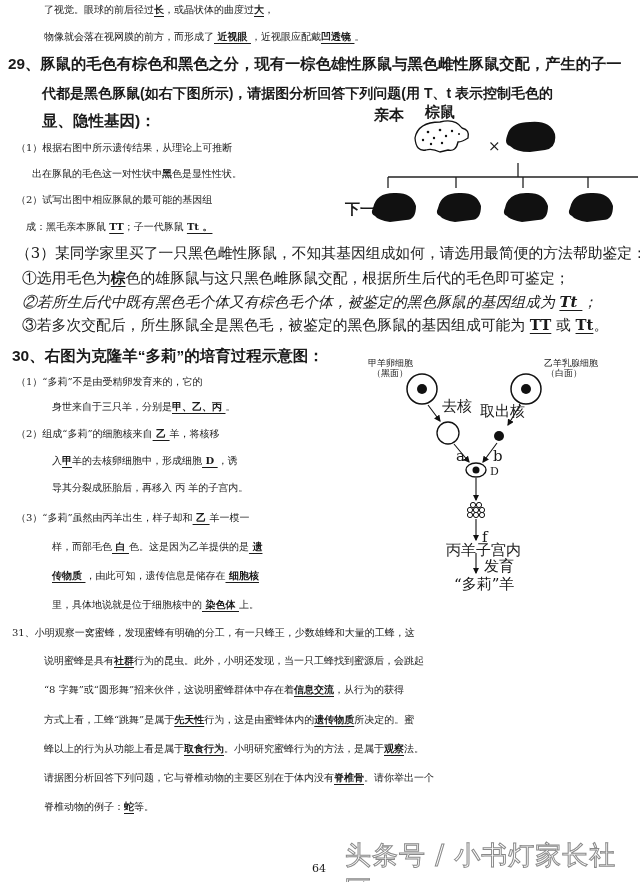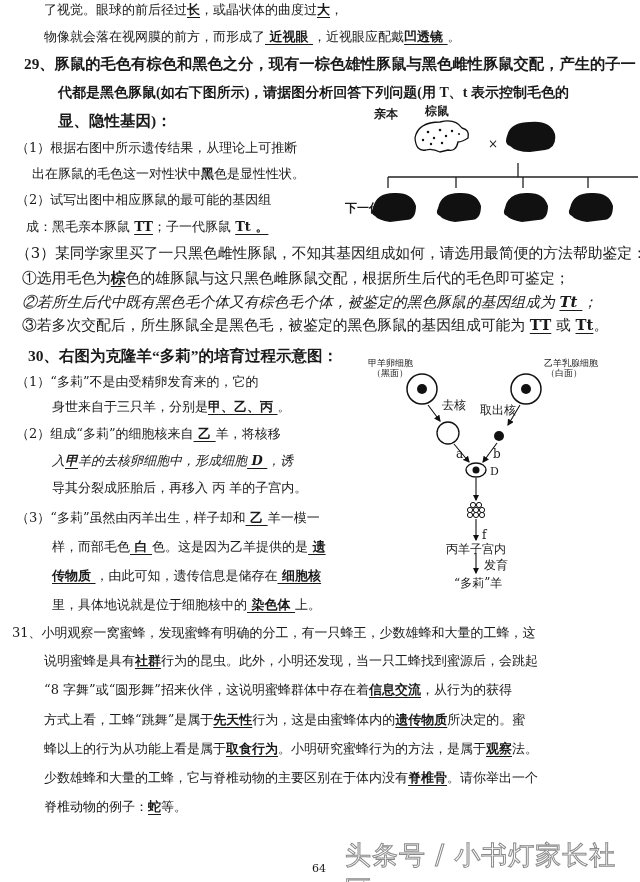--- a/index.html
+++ b/index.html
@@ -1,21 +1,21 @@
 <!DOCTYPE html>
 <html><head>
 <meta charset="utf-8">
 <style>
   html, body { margin:0; padding:0; }
   body { width:640px; height:882px; background:#ffffff; position:relative; overflow:hidden;
          font-family:"DejaVu Serif","Liberation Serif",serif; color:#1a1a1a; }
-  .ln { position:absolute; white-space:nowrap; font-size:13px; line-height:20px; }
-  .b { font-family:Liberation Serif, serif; font-weight:bold; font-size:15.5px;margin-left:16px; }
+  .ln { position:absolute; white-space:nowrap; font-size:10px; line-height:20px; }
+  .b { font-family:Liberation Sans, sans-serif; font-weight:bold; font-size:15.5px; }
   .u { text-decoration:underline; text-underline-offset:3px; font-weight:bold; }
-  .lbl { position:absolute; font-size:12px; white-space:nowrap; font-family:"DejaVu Serif","Liberation Serif",serif; }
+  .lbl { position:absolute; font-size:15px; white-space:nowrap; font-family:"DejaVu Serif","Liberation Serif",serif; }
   .wm { position:absolute; left:345px; top:838px; font-size:26px; color:#ffffff;
         -webkit-text-stroke:1px #8a8a8a; font-family:"DejaVu Sans","Liberation Sans",sans-serif; letter-spacing:1px; }
   .pg { position:absolute; left:312px; top:862px; font-size:11px; }
 </style>
 </head>
 <body>
 
 <div class="ln" style="left:44px;top:0px;">
   <span>了视觉。眼球的前后径过</span><span class="u">长</span><span>，或晶状体的曲度过</span><span class="u">大</span><span>，</span>
 </div>
@@ -84,21 +84,21 @@
 </div>
 
 <div class="ln b" style="left:12px;top:346px;">30、右图为克隆羊“多莉”的培育过程示意图：</div>
 <div class="ln" style="left:16px;top:372px;">（1）“多莉”不是由受精卵发育来的，它的</div>
 <div class="ln" style="left:52px;top:397px;text-align:center;">
   <span>身世来自于三只羊，分别是</span><span class="u">甲、乙、丙 </span><span>。</span>
 </div>
 <div class="ln" style="left:16px;top:424px;">
   <span>（2）组成“多莉”的细胞核来自</span><span class="u"> 乙 </span><span>羊，将核移</span>
 </div>
-<div class="ln" style="left:52px;top:451px;font-style:italic;">
+<div class="ln" style="left:52px;top:451px;">
   <span>入</span><span class="u">甲</span><span>羊的去核卵细胞中，形成细胞</span><span class="u"> D </span><span>，诱</span>
 </div>
 <div class="ln" style="left:52px;top:478px;">导其分裂成胚胎后，再移入 丙 羊的子宫内。</div>
 <div class="ln" style="left:16px;top:508px;">
   <span>（3）“多莉”虽然由丙羊出生，样子却和</span><span class="u"> 乙 </span><span>羊一模一</span>
 </div>
 <div class="ln" style="left:52px;top:537px;">
   <span>样，而部毛色</span><span class="u"> 白 </span><span>色。这是因为乙羊提供的是</span><span class="u"> 遗</span>
 </div>
 <div class="ln" style="left:52px;top:566px;">
@@ -165,20 +165,20 @@
 <div class="ln" style="left:44px;top:680px;">
   <span>“8 字舞”或“圆形舞”招来伙伴，这说明蜜蜂群体中存在着</span><span class="u">信息交流</span><span>，从行为的获得</span>
 </div>
 <div class="ln" style="left:44px;top:710px;">
   <span>方式上看，工蜂“跳舞”是属于</span><span class="u">先天性</span><span>行为，这是由蜜蜂体内的</span><span class="u">遗传物质</span><span>所决定的。蜜</span>
 </div>
 <div class="ln" style="left:44px;top:739px;">
   <span>蜂以上的行为从功能上看是属于</span><span class="u">取食行为</span><span>。小明研究蜜蜂行为的方法，是属于</span><span class="u">观察</span><span>法。</span>
 </div>
 <div class="ln" style="left:44px;top:768px;">
-  <span>少数雄蜂和大量的工蜂，它与脊椎动物的主要区别在于体内没有</span><span class="u">脊椎骨</span><span>。请你举出一个</span>
+  <span>请据图分析回答下列问题，它与脊椎动物的主要区别在于体内没有</span><span class="u">脊椎骨</span><span>。请你举出一个</span>
 </div>
 <div class="ln" style="left:44px;top:797px;">
   <span>脊椎动物的例子：</span><span class="u">蛇</span><span>等。</span>
 </div>
 
 <div class="pg">64</div>
 <div class="wm">头条号 / 小书灯家长社区</div>
 
 </body></html>

